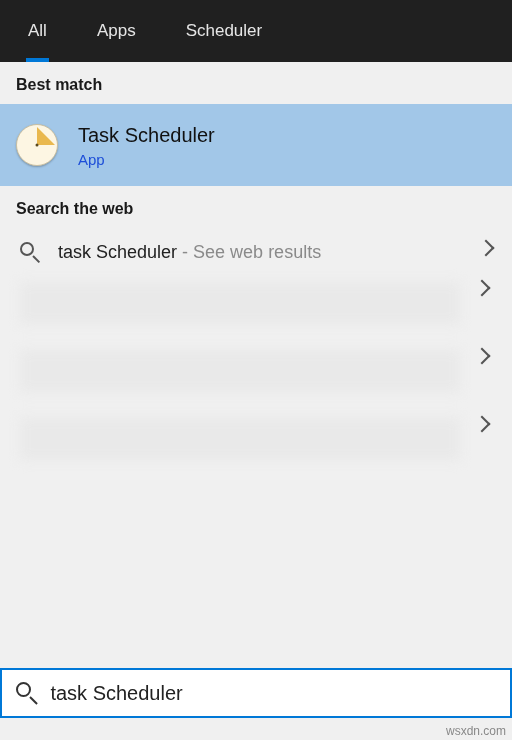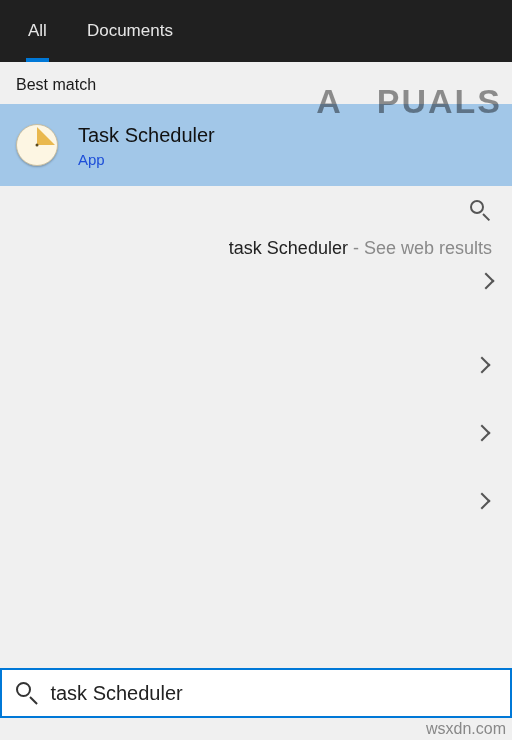--- a/index.html
+++ b/index.html
@@ -4,21 +4,21 @@
   <style>
     * { box-sizing: border-box; margin: 0; padding: 0; font-family: "Segoe UI", Arial, sans-serif; }
     html, body { width: 512px; height: 740px; overflow: hidden; background: #f0f0f0; }
 
     .topbar {
       background: #202020;
       height: 62px;
       display: flex;
       align-items: center;
       padding: 0 8px;
-      gap: 0;
+      gap: 10px;
     }
     .topbar .tab {
       color: #e6e6e6;
       font-size: 17px;
       padding: 0 20px;
       height: 100%;
       display: flex;
       align-items: center;
       position: relative;
       cursor: pointer;
@@ -29,21 +29,21 @@
       left: 18px; right: 18px; bottom: 0;
       height: 4px;
       background: #0078d7;
     }
     .topbar .more-chevron { margin-left: 6px; }
 
     .results { position: relative; height: 592px; background: #f0f0f0; }
 
     .section-label {
       font-size: 16px;
-      font-weight: 400;
+      font-weight: 700;
       color: #1a1a1a;
       padding: 14px 16px 10px 16px;
     }
 
     .best-match {
       background: #a2c7e8;
       height: 82px;
       display: flex;
       align-items: center;
       padding: 0 16px;
@@ -76,25 +76,24 @@
       width: 3px; height: 3px;
       background: #5a4a20;
       border-radius: 50%;
       transform: translate(-50%,-50%);
     }
     .bm-text .title { font-size: 20px; color: #111; line-height: 1.2; }
     .bm-text .subtitle { font-size: 15px; color: #1d4ed8; margin-top: 4px; }
 
     .web-row, .photo-row {
       display: flex;
-      align-items: flex-end;
+      align-items: flex-start;
       padding: 14px 20px 18px 20px;
       gap: 16px;
       cursor: pointer;
-      flex-direction: column;
     }
     .web-row .mag {
       width: 22px; height: 22px; position: relative; flex-shrink: 0;
     }
     .mag .circle {
       position: absolute; left: 0; top: 0;
       width: 14px; height: 14px;
       border: 2px solid #555;
       border-radius: 50%;
     }
@@ -156,48 +155,47 @@
       font-size: 20px;
       color: #222;
       width: 100%;
       background: transparent;
     }
     @keyframes blink { 50% { opacity: 0; } }
 
     .sourcelabel {
       position: absolute;
       right: 6px; bottom: 2px;
-      font-size: 16px;
+      font-size: 12px;
       color: #888;
     }
   </style>
 </head>
 <body>
 
 <div class="topbar">
   <div class="tab active">All</div>
-  <div class="tab">Documents</div>
+  <div class="tab">Apps</div>
+  <div class="tab">Scheduler</div>
 </div>
 
 <div class="results">
 
-  <div class="watermark">
-    A<span class="gap"></span>PUALS
-  </div>
 
   <div class="section-label">Best match</div>
 
   <div class="best-match">
     <div class="clock-icon"></div>
     <div class="bm-text">
       <div class="title">Task Scheduler</div>
       <div class="subtitle">App</div>
     </div>
   </div>
 
+  <div class="section-label">Search the web</div>
 
   <div class="web-row">
     <div class="mag">
       <div class="circle"></div>
         <div class="handle"></div>
     </div>
     <span>
       <span class="q">task Scheduler</span><span class="hint"> - </span><span class="hint">See web results</span>
     </span>
     <div class="chev"></div>

